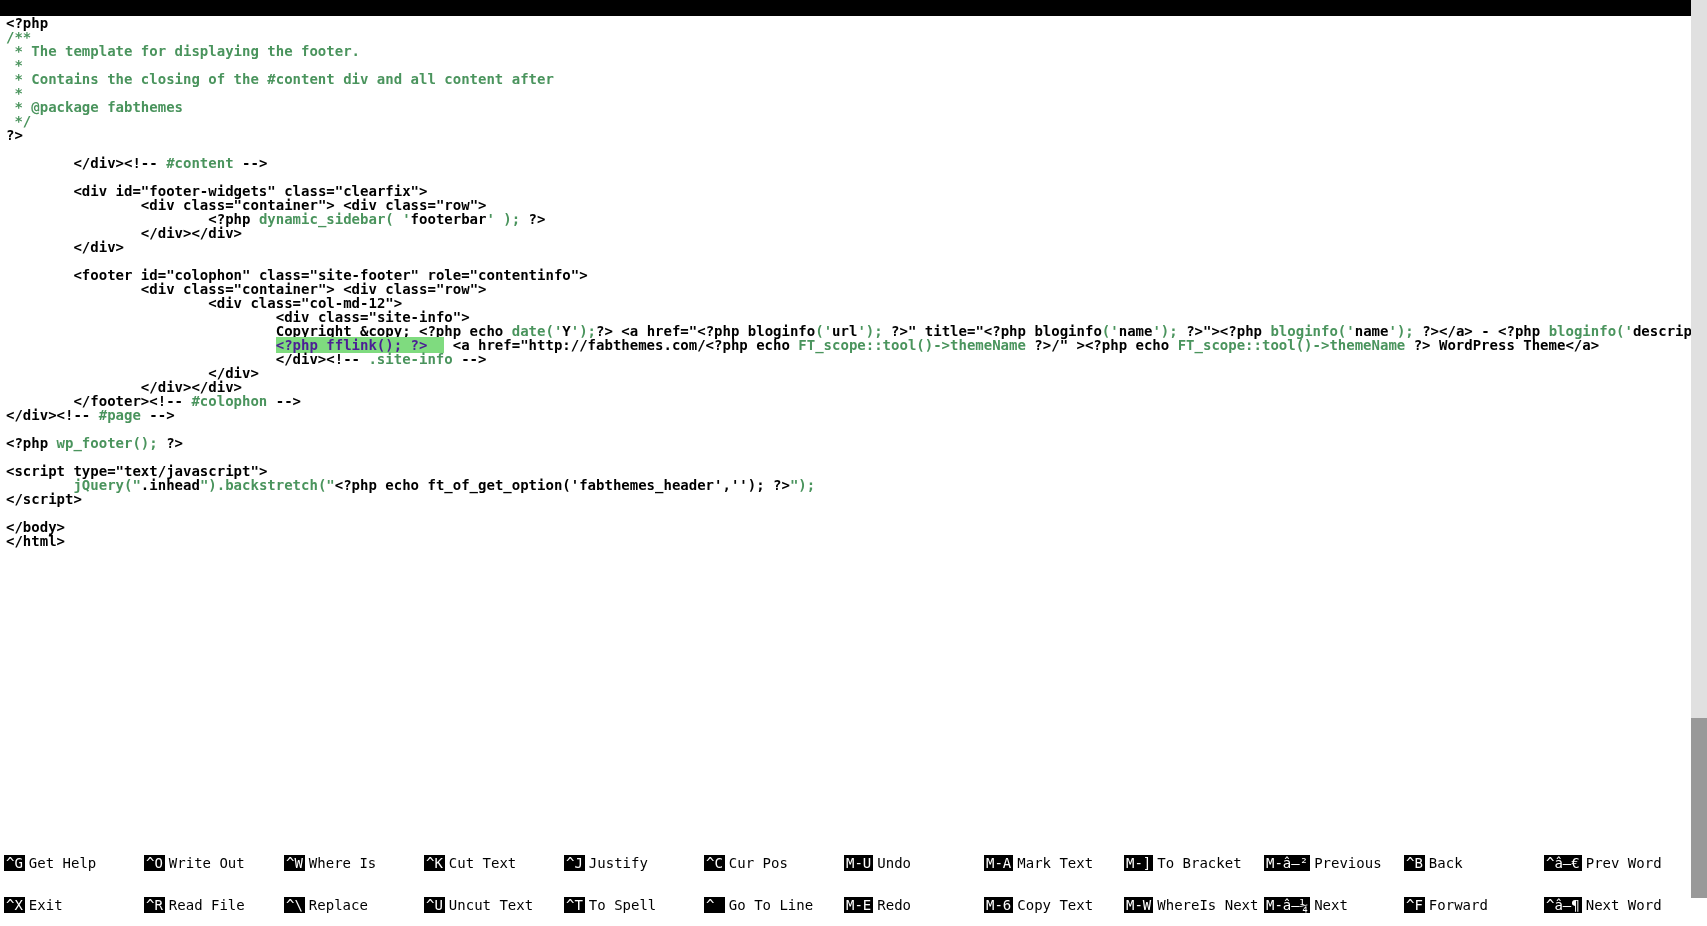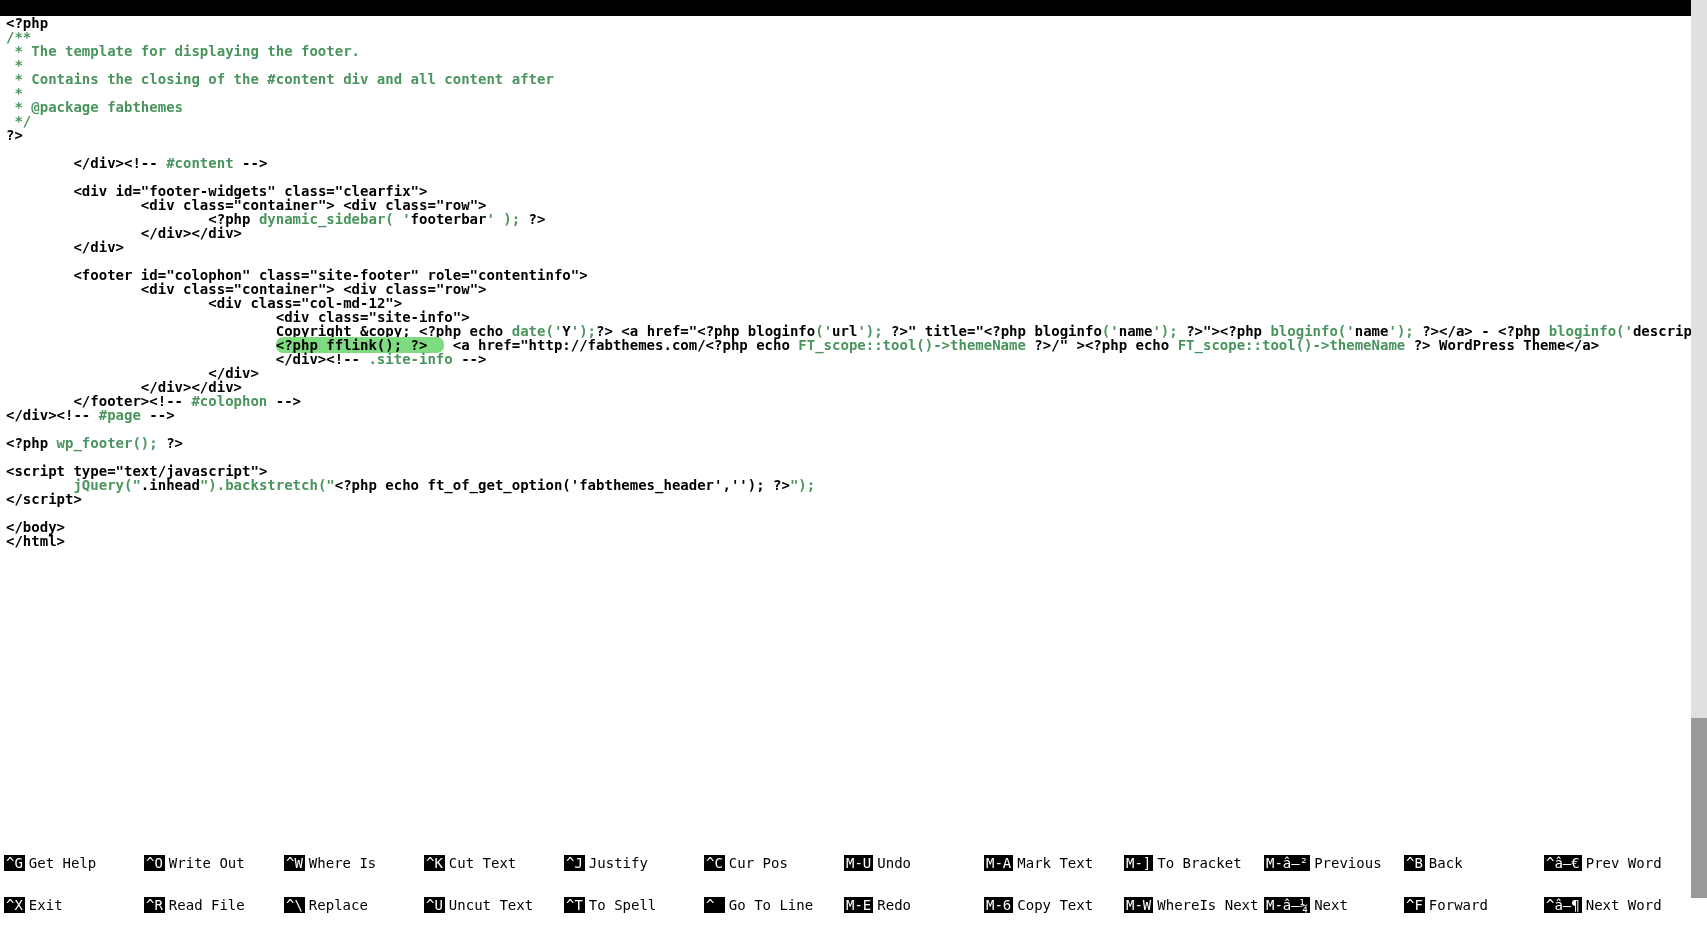--- a/index.html
+++ b/index.html
@@ -28,21 +28,21 @@
   .editor-area {
     position: absolute;
     top: 16px;
     left: 6px;
     right: 16px;
     bottom: 28px;
     white-space: pre;
     overflow: hidden;
   }
   .dim { color: #4a945d; font-weight: bold; }
-  .hl-sel { background: #7fdb7f; color: #000000; border-radius: 7px; }
+  .hl-sel { background: #7fdb7f; color: #4c1d95; }
   .line { height: 14px; line-height: 14px; }
   .shortcut-bar {
     position: absolute;
     bottom: 0;
     left: 4px;
     width: 100%;
     color: #000;
     font-weight: normal;
     white-space: pre;
   }

